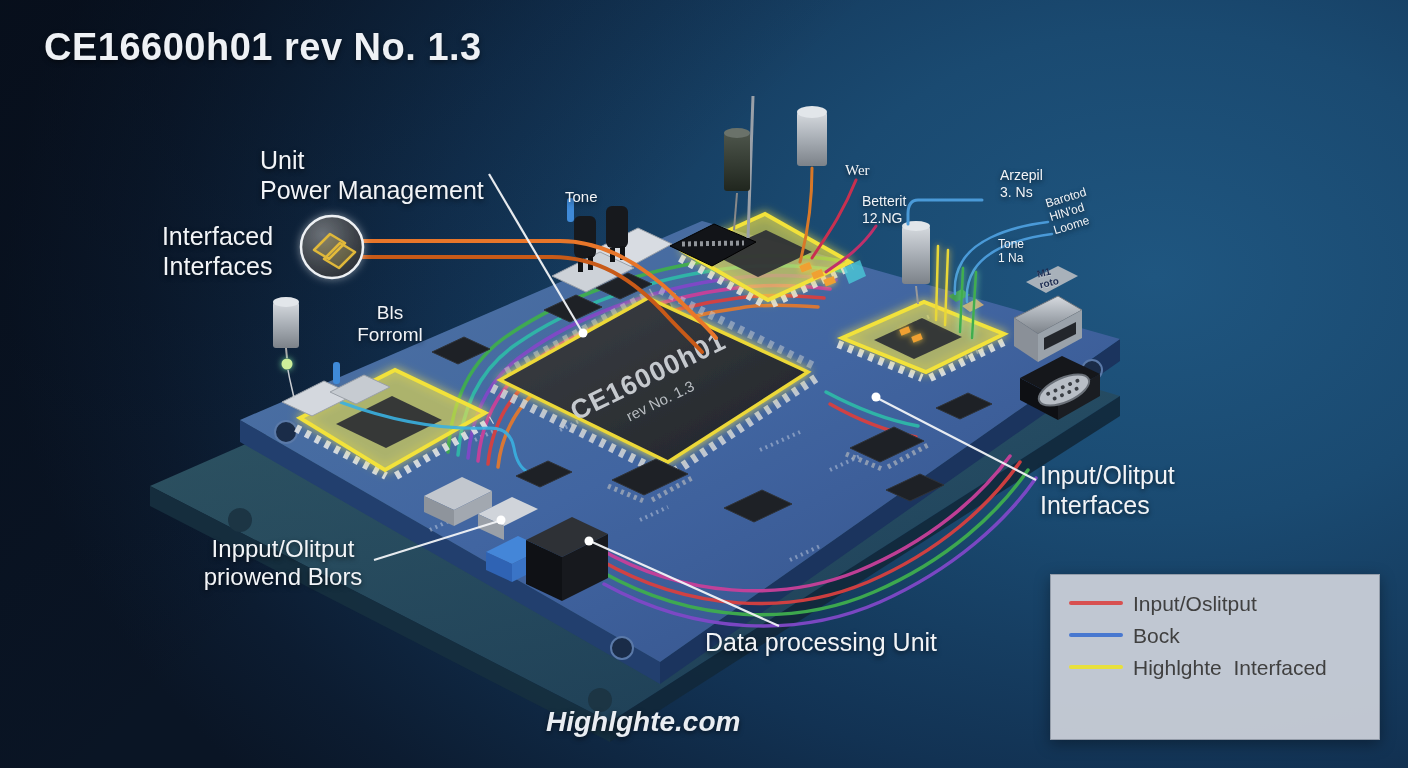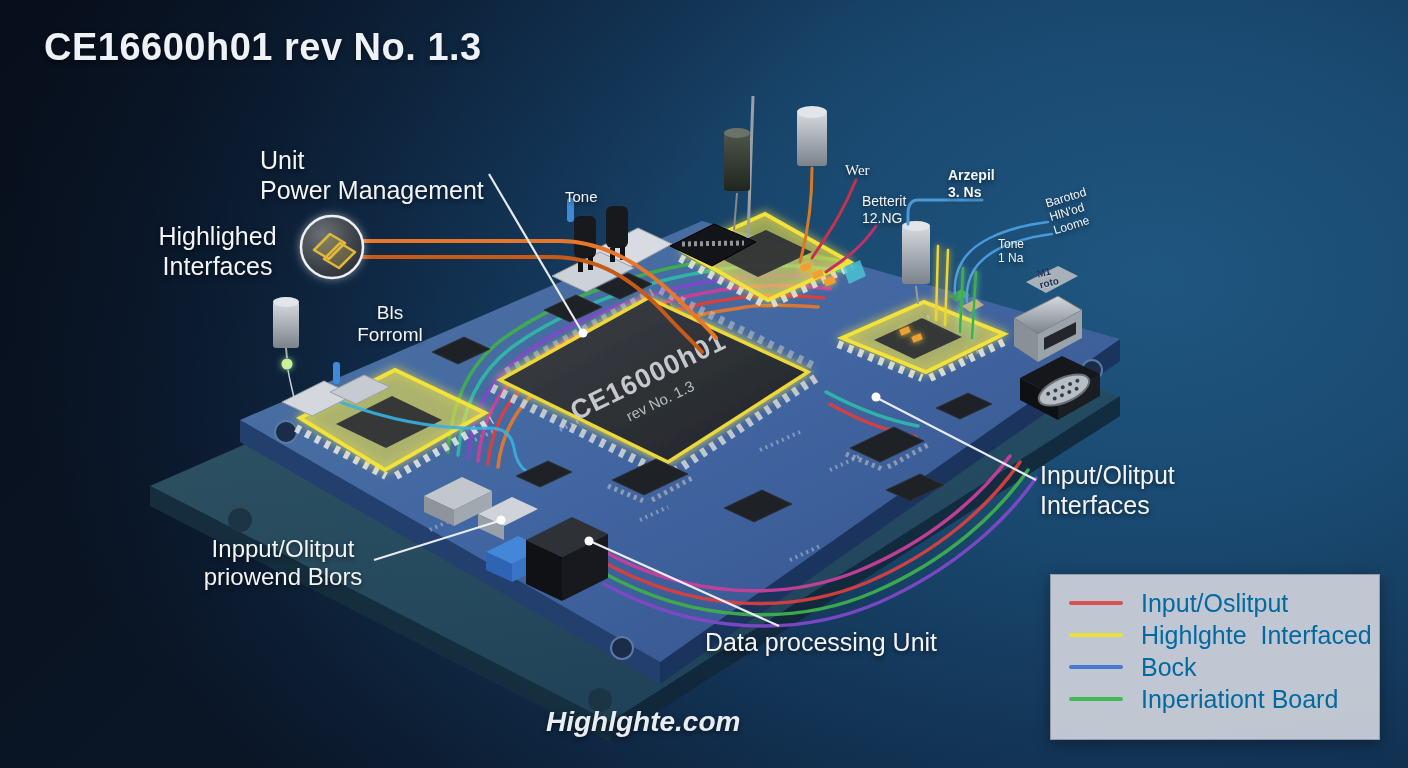--- a/index.html
+++ b/index.html
@@ -25,21 +25,21 @@
   .rot-barotod{transform:rotate(-17deg);transform-origin:left top;font-size:12px;line-height:1.15;}
   .m1{transform:rotate(-14deg);transform-origin:left top;font-size:10px;line-height:1.05;
       color:#1e2d52;font-weight:bold;text-shadow:0 1px 0 rgba(255,255,255,.35);}
   .watermark{position:absolute;left:546px;top:706px;font-size:28px;font-weight:bold;font-style:italic;
     color:#e9edf2;text-shadow:0 2px 5px rgba(0,0,0,.55);}
   .legend{position:absolute;left:1050px;top:574px;width:330px;height:166px;
     background:rgba(201,207,216,.95);border:1px solid rgba(110,120,135,.55);
     box-shadow:0 4px 14px rgba(0,0,0,.35);padding:12px 0 0 18px;box-sizing:border-box;}
   .legend-row{display:flex;align-items:center;height:32px;}
   .legend-swatch{width:54px;height:4px;border-radius:2px;margin-right:10px;flex:0 0 auto;}
-  .legend-label{font-size:25px;color:#0369a1;white-space:pre;line-height:1;margin-left:8px;}
+  .legend-label{font-size:21px;color:#404040;white-space:pre;line-height:1;}
 </style>
 </head>
 <body>
 
 <div class="stage">
 
 <svg class="board" width="1408" height="768" viewBox="0 0 1408 768">
   <defs>
     <linearGradient id="boardGrad" x1="0" y1="0" x2="1" y2="1">
       <stop offset="0" stop-color="#48709f"></stop>
@@ -326,21 +326,21 @@
 </svg>
 
 <div class="title">CE16600h01 rev No. 1.3</div>
 
 <div class="callout c-big" style="left:260px;top:146px;">
   <span>Unit</span>
   <span>Power Management</span>
 </div>
 
 <div class="callout c-big center" style="left:150px;top:222px;width:135px;">
-  <span>Highlighed</span>
+  <span>Interfaced</span>
   <span>Interfaces</span>
 </div>
 
 <div class="callout c-med center" style="left:300px;top:302px;width:100px;padding-left:40px;">
   <span>Bls</span>
   <span>Forroml</span>
 </div>
 
 <div class="callout c-sm" style="left:565px;top:188px;">
   <span>Tone</span>
@@ -348,21 +348,21 @@
 
 <div class="callout c-sm" style="left:845px;top:162px;font-family:Liberation Serif, serif;">
   <span>Wer</span>
 </div>
 
 <div class="callout c-xs" style="left:862px;top:193px;">
   <span>Betterit</span>
   <span>12.NG</span>
 </div>
 
-<div class="callout c-xs" style="left:948px;top:167px;font-weight:bold;">
+<div class="callout c-xs" style="left:1000px;top:167px;">
   <span>Arzepil</span>
   <span>3. Ns</span>
 </div>
 
 <div class="callout rot-barotod" style="left:1044px;top:198px;">
   <span>Barotod</span>
   <span>HlN'od</span>
   <span>Loome</span>
 </div>
 
@@ -391,26 +391,22 @@
 </div>
 
 <div class="watermark">Highlghte.com</div>
 
 <div class="legend">
   <div class="legend-row">
     <span class="legend-swatch" style="background: rgb(216, 80, 80);"></span>
     <span class="legend-label">Input/Oslitput</span>
   </div>
   <div class="legend-row">
-    <span class="legend-swatch" style="background: rgb(232, 224, 60);"></span>
-    <span class="legend-label">Highlghte  Interfaced</span>
-  </div>
-  <div class="legend-row">
     <span class="legend-swatch" style="background: rgb(72, 120, 208);"></span>
     <span class="legend-label">Bock</span>
   </div>
   <div class="legend-row">
-    <span class="legend-swatch" style="background: rgb(68, 184, 88);"></span>
-    <span class="legend-label">Inperiationt Board</span>
+    <span class="legend-swatch" style="background: rgb(232, 224, 60);"></span>
+    <span class="legend-label">Highlghte  Interfaced</span>
   </div>
 </div>
 
 </div>
 
 </body></html>

